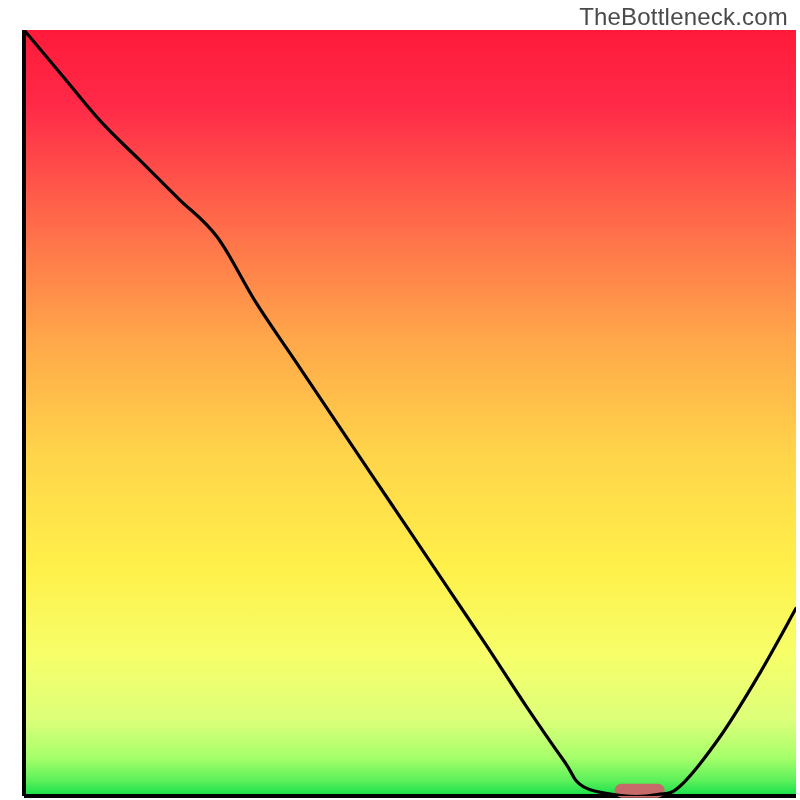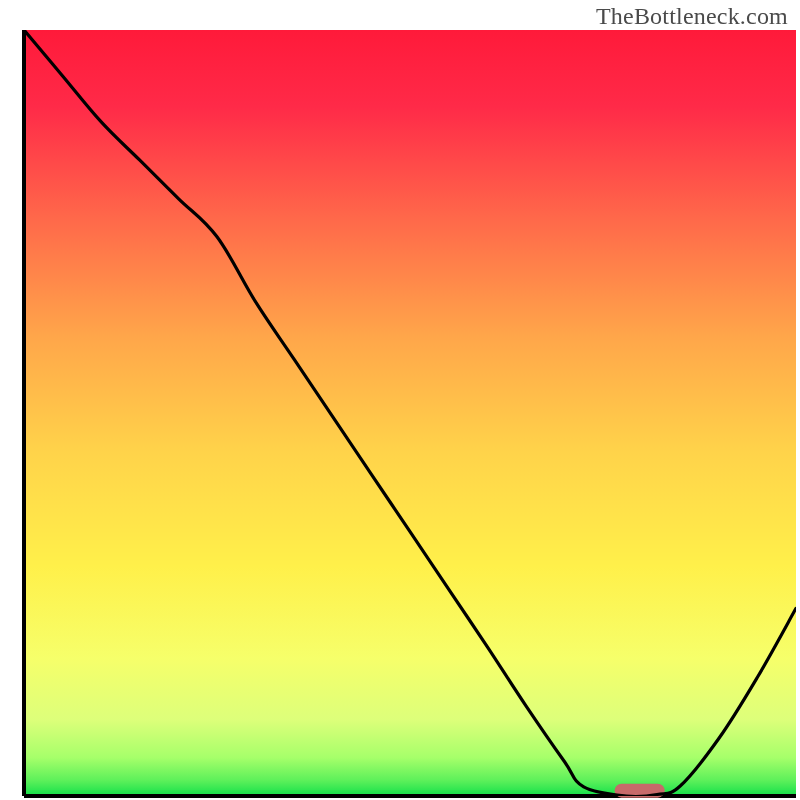--- a/index.html
+++ b/index.html
@@ -7,21 +7,20 @@
     padding: 0;
     width: 800px;
     height: 800px;
     background: #ffffff;
     font-family: Arial, Helvetica, sans-serif;
   }
   .chart-container {
     position: relative;
     width: 800px;
     height: 800px;
-    font-family: Liberation Serif, serif;
   }
   .attribution {
     position: absolute;
     top: 3px;
     right: 12px;
     font-size: 24px;
     font-weight: 500;
     color: #4a4a4a;
     letter-spacing: 0.2px;
   }

